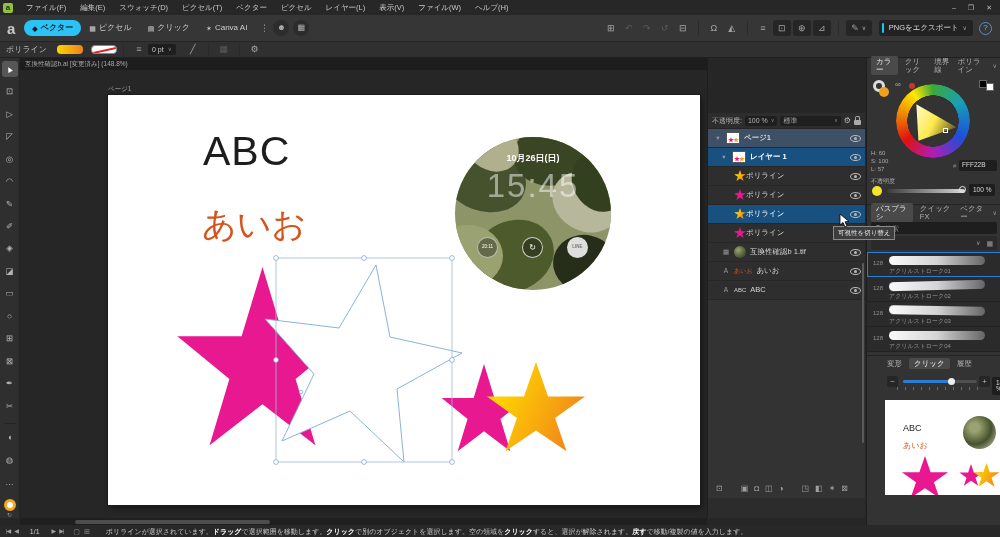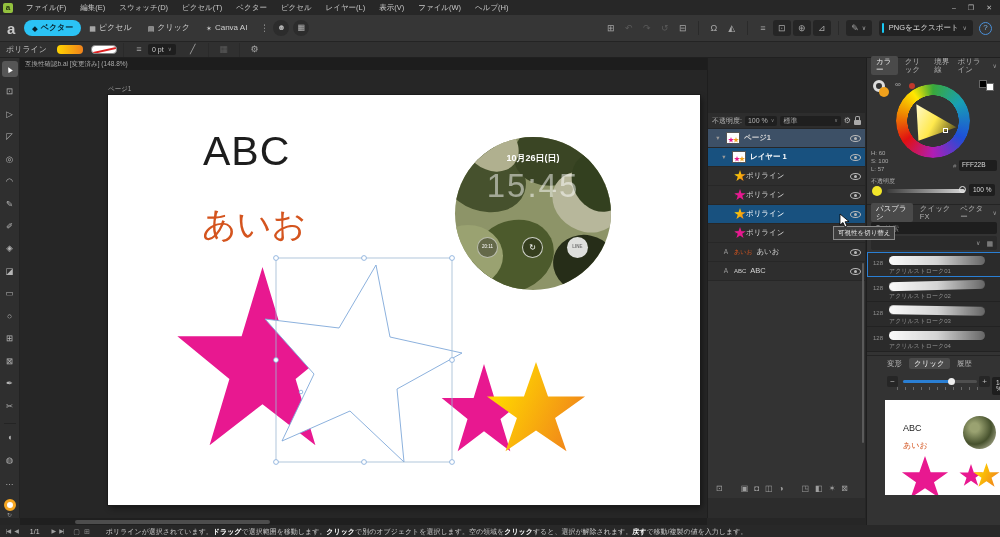--- a/index.html
+++ b/index.html
@@ -346,20 +346,26 @@
       <span class="eye"></span>
     </div>
 
     <div class="lrow" style="padding-left:26px;">
       <span class="badge">◠</span>
       <span class="thumbstar star" style="background: rgb(232, 24, 144);"></span>
       <span class="lbl">ポリライン</span>
       <span class="eye"></span>
     </div>
 
+    <div class="lrow" style="padding-left:14px;">
+      <span class="badge">▦</span>
+      <span style="width:12px;height:12px;border-radius:50%;background:radial-gradient(circle at 35% 35%,#9aa271,#46512d 70%);"></span>
+      <span class="lbl">互換性確認b 1.tif</span>
+      <span class="eye"></span>
+    </div>
 
     <div class="lrow" style="padding-left:14px;">
       <span class="badge">A</span>
       <span style="font-size: 6px; color: rgb(212, 84, 30);">あいお</span>
       <span class="lbl">あいお</span>
       <span class="eye"></span>
     </div>
 
     <div class="lrow" style="padding-left:14px;">
       <span class="badge">A</span>

